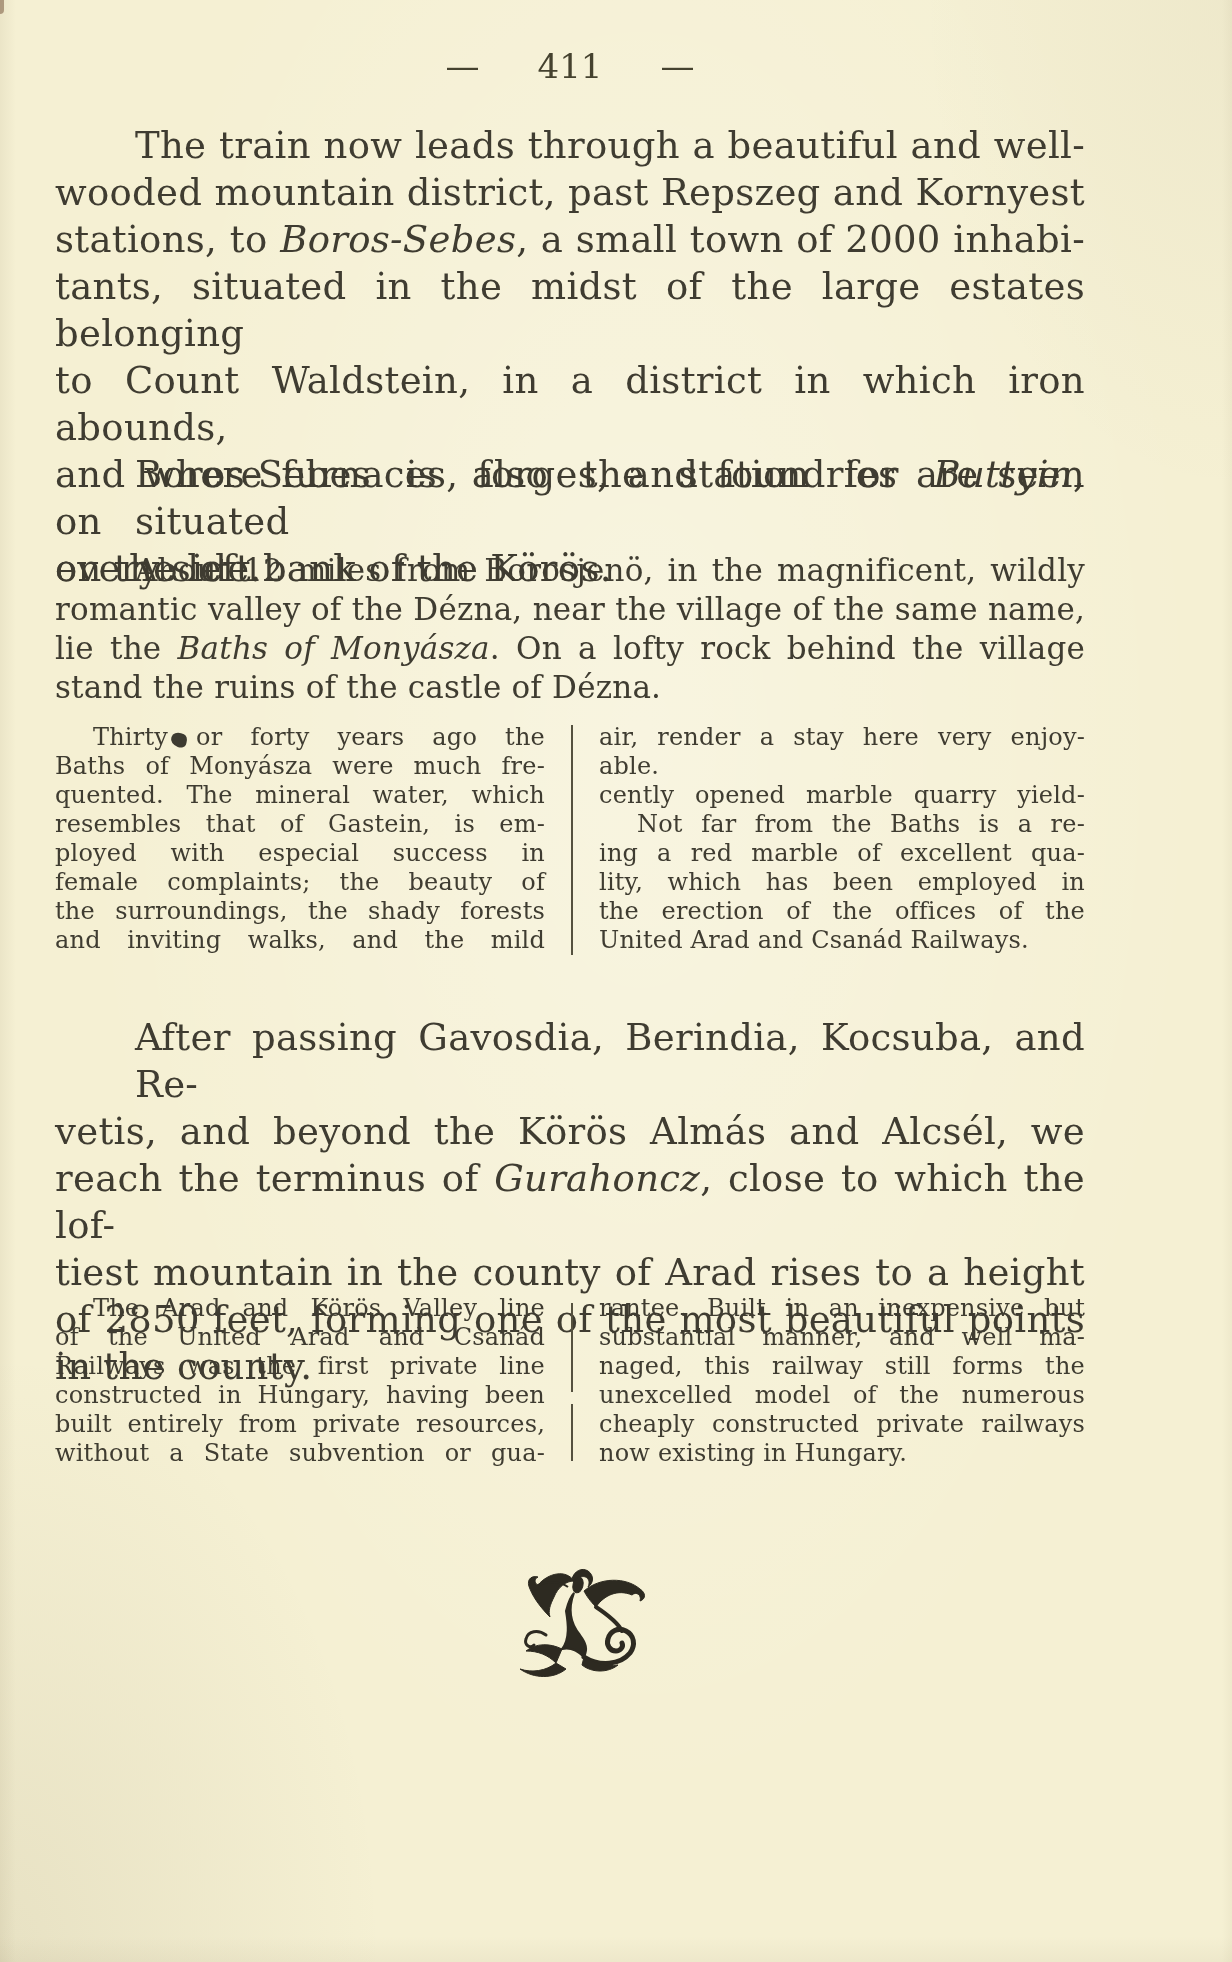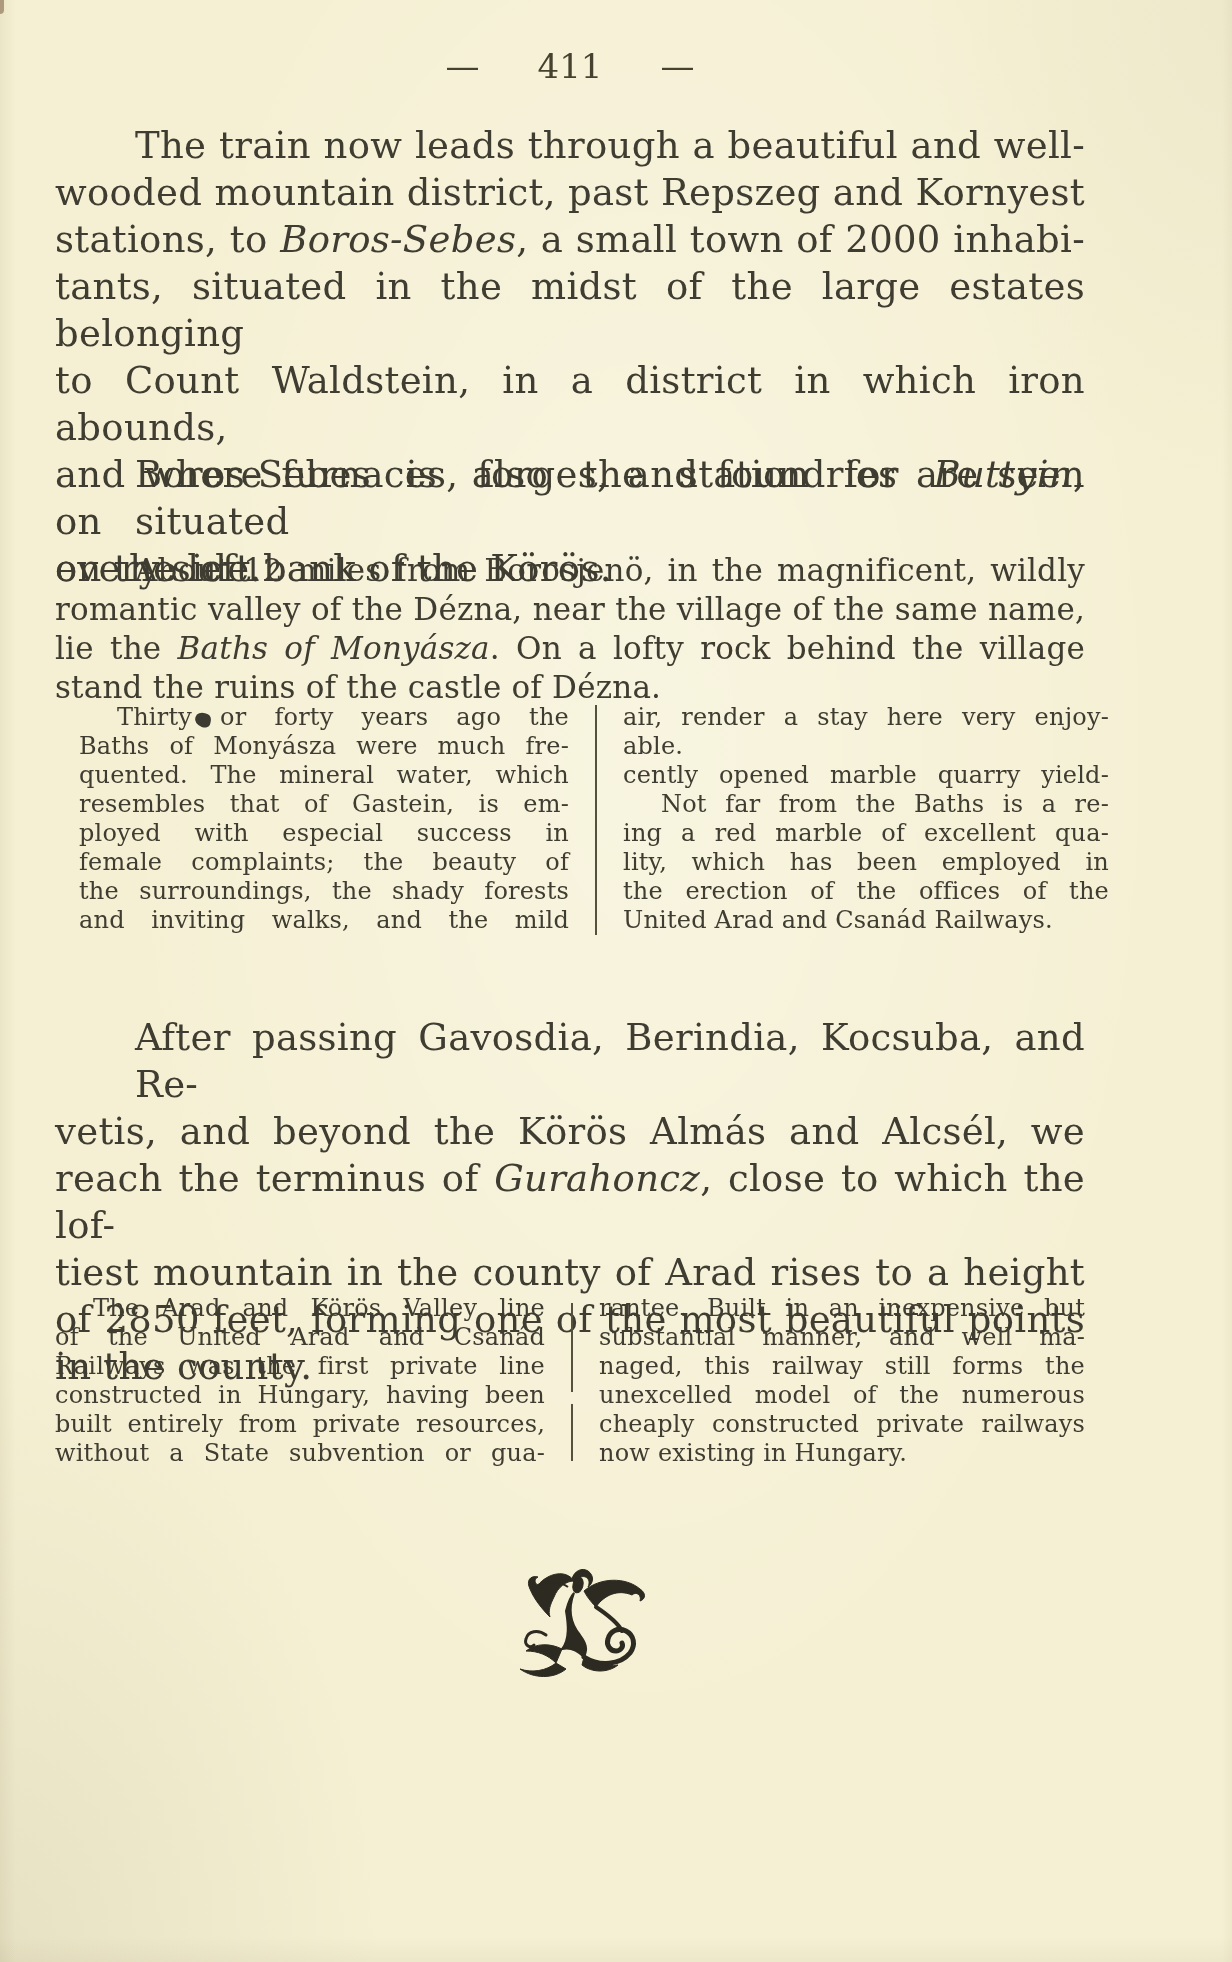--- a/index.html
+++ b/index.html
@@ -80,21 +80,21 @@
     <div class="line end">on the left bank of the Körös.</div>
   </div>
 
 <div class="block t-med" style="top:551px;">
     <div class="line indent">About 12 miles from Borosjenö, in the magnificent, wildly</div>
     <div class="line">romantic valley of the Dézna, near the village of the same name,</div>
     <div class="line">lie the <i>Baths of Monyásza</i>. On a lofty rock behind the village</div>
     <div class="line end">stand the ruins of the castle of Dézna.</div>
   </div>
 
-<div class="block t-col cols" style="top:703px;margin-left:24px;">
+<div class="block t-col cols" style="top:723px;">
   <div class="col-left">
       <div class="line indent">Thirty or forty years ago the</div>
       <div class="line">Baths of Monyásza were much fre-</div>
       <div class="line">quented. The mineral water, which</div>
       <div class="line">resembles that of Gastein, is em-</div>
       <div class="line">ployed with especial success in</div>
       <div class="line">female complaints; the beauty of</div>
       <div class="line">the surroundings, the shady forests</div>
       <div class="line">and inviting walks, and the mild</div>
     </div>

